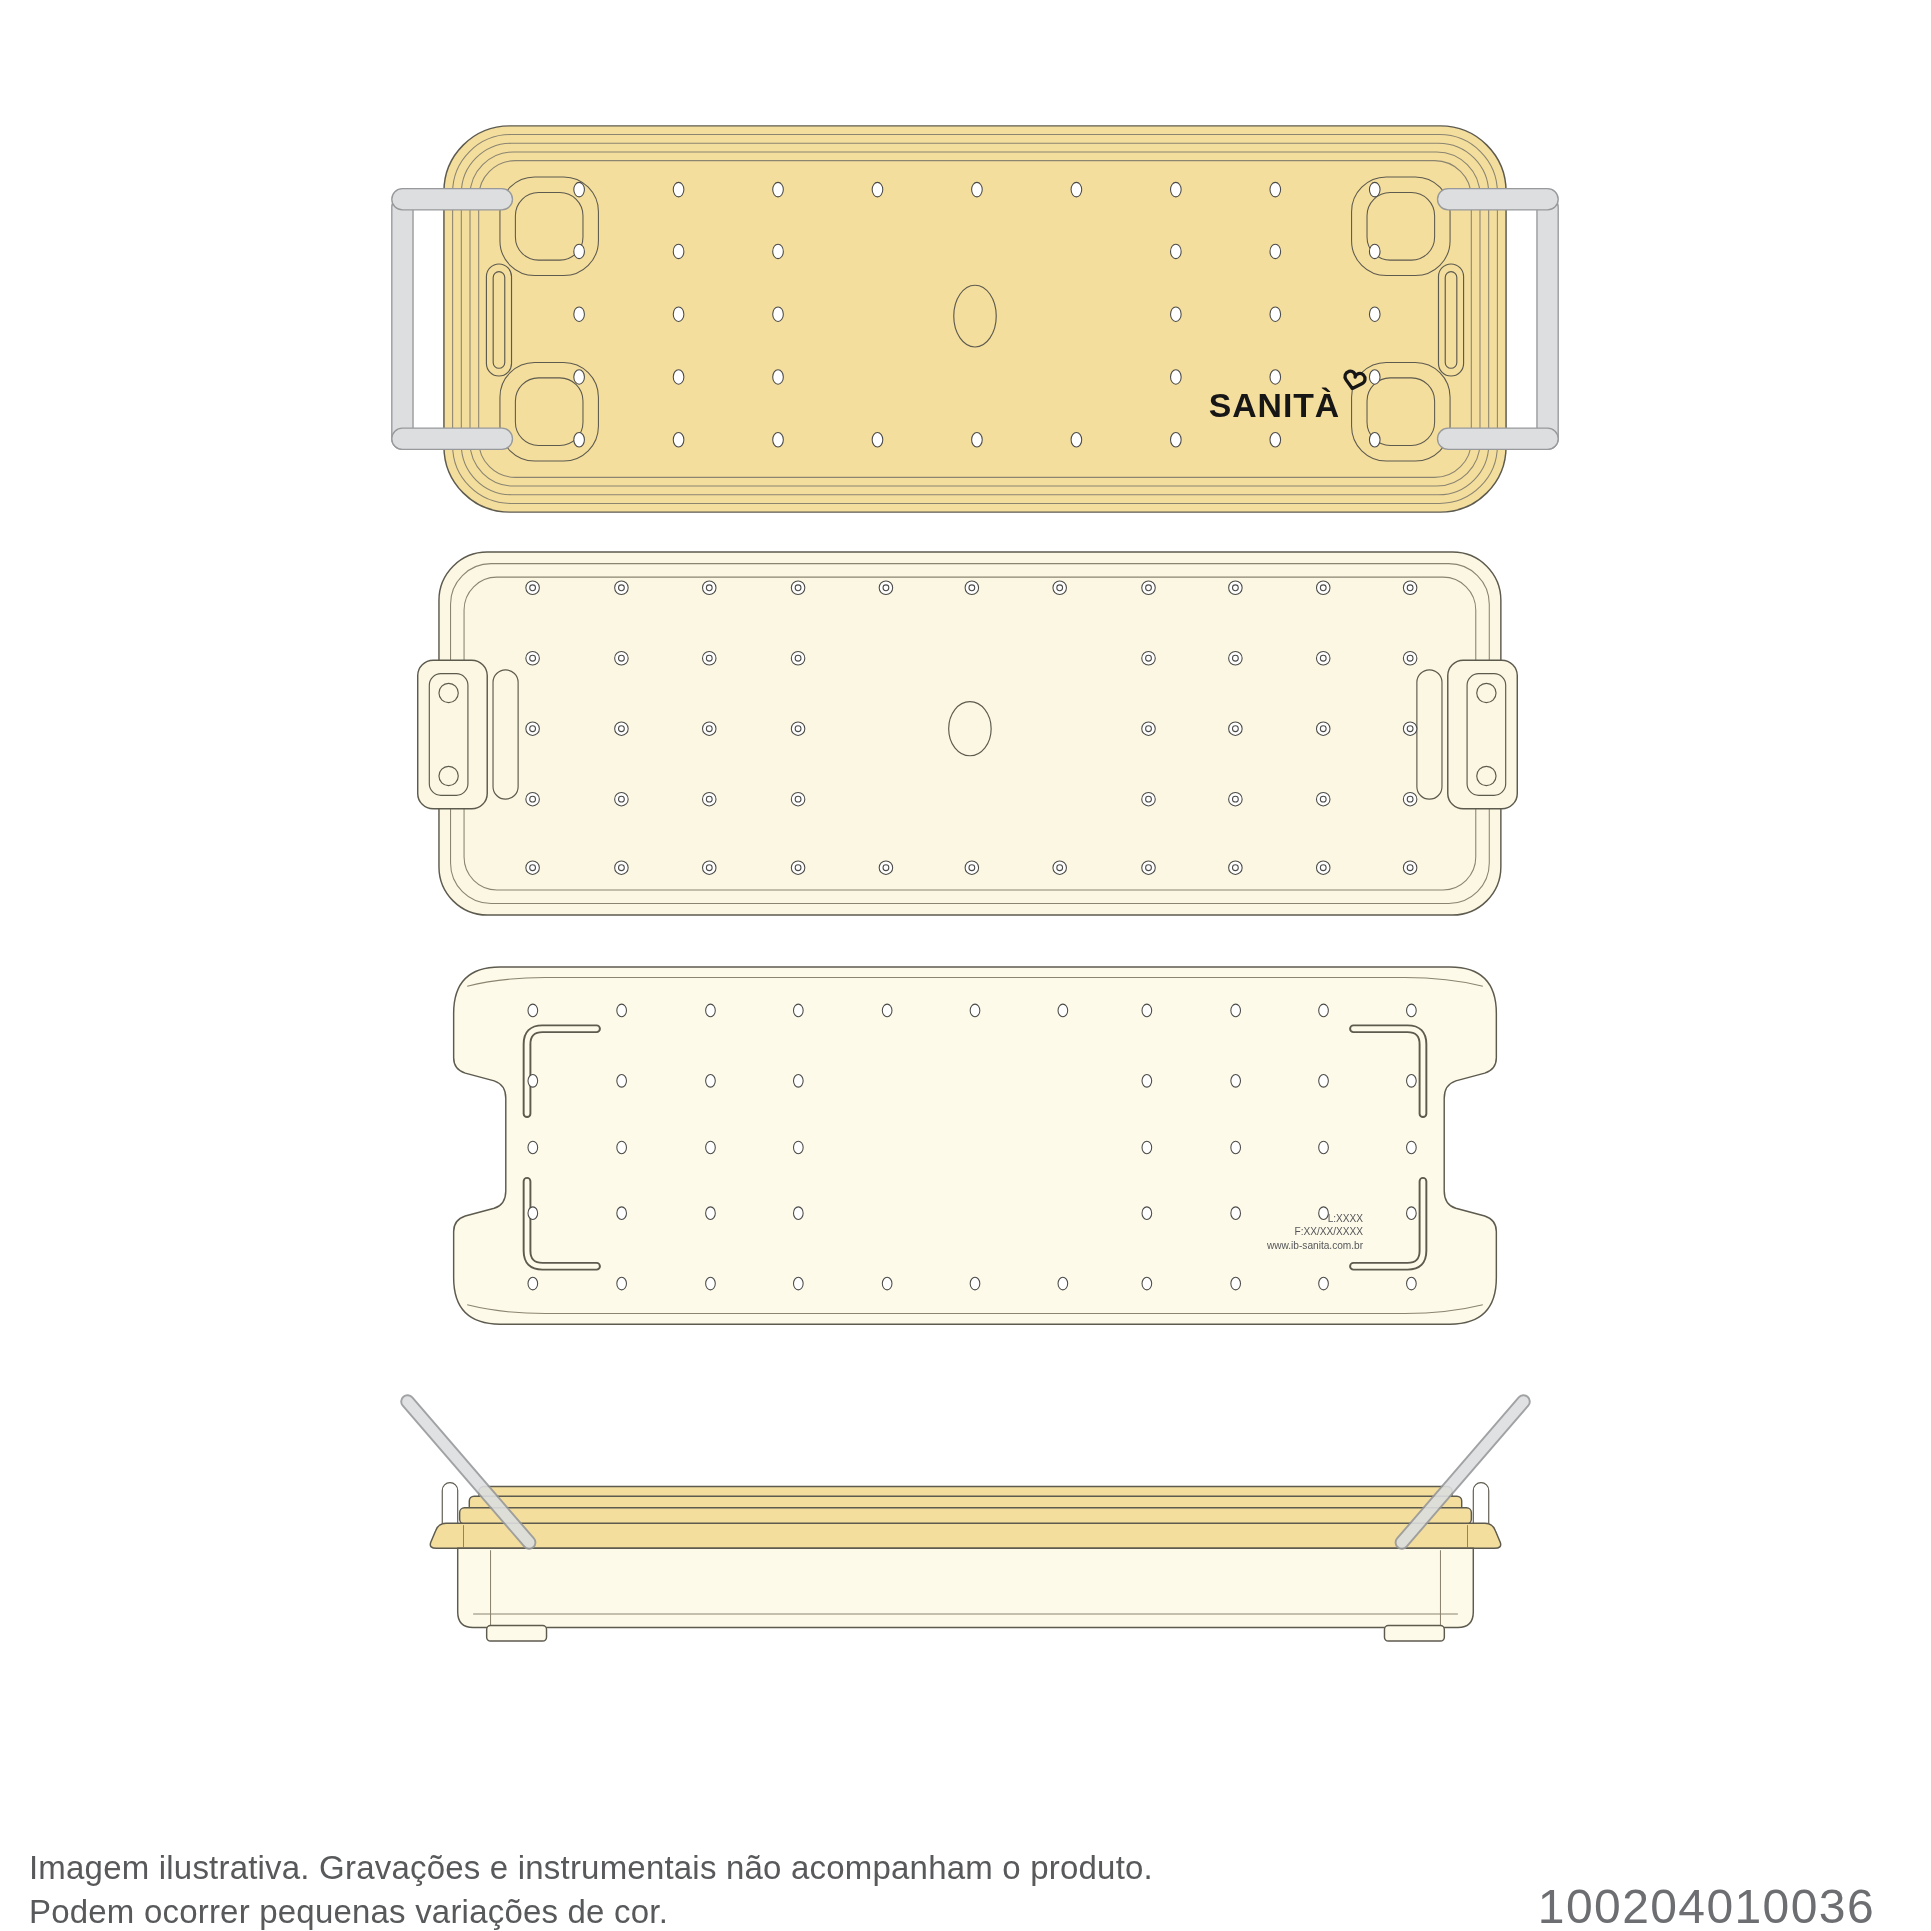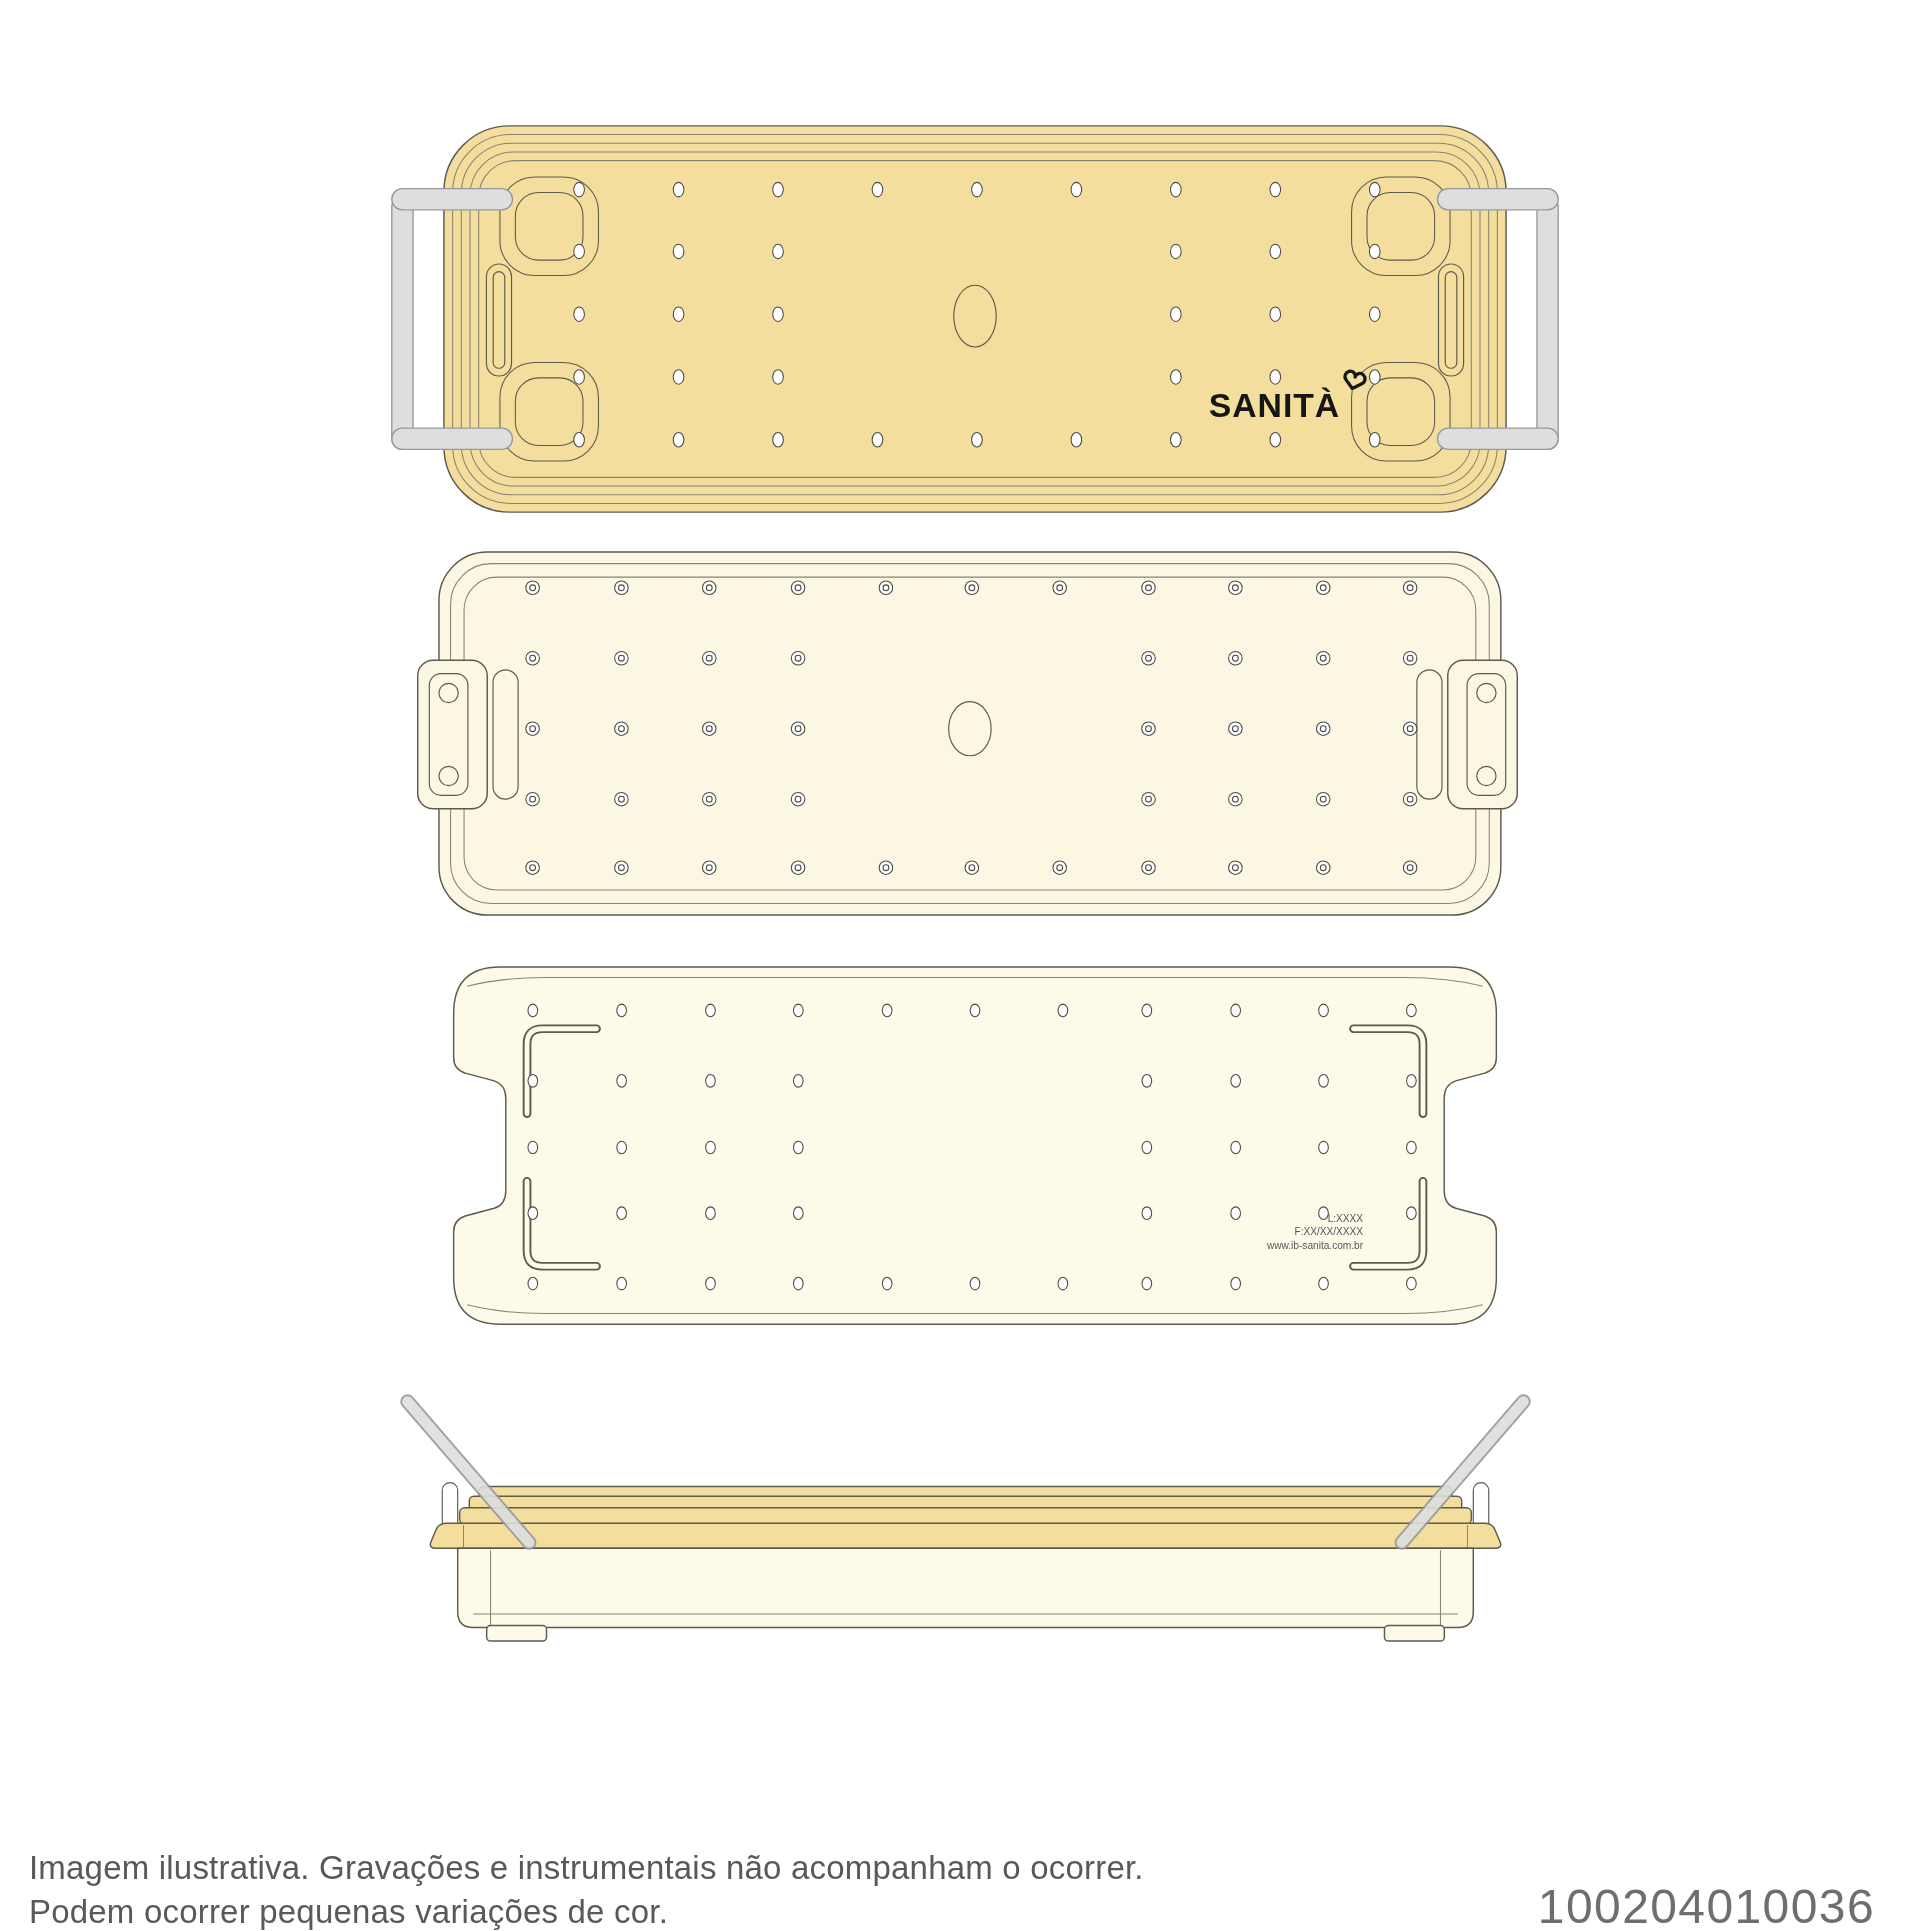--- a/index.html
+++ b/index.html
@@ -374,19 +374,19 @@
       <path class="tube-outer" d="M 22 12 L 148 158"></path>
       <path class="tube-inner" d="M 22 12 L 148 158"></path>
     </g>
     <g opacity="0.9">
       <path class="tube-outer" d="M 1178 12 L 1052 158"></path>
       <path class="tube-inner" d="M 1178 12 L 1052 158"></path>
     </g>
   </svg>
 
   <div class="footer">
-    <div>Imagem ilustrativa. Gravações e instrumentais não acompanham o ocorrer.</div>
+    <div>Imagem ilustrativa. Gravações e instrumentais não acompanham o produto.</div>
     <div>Podem ocorrer pequenas variações de cor.</div>
   </div>
   <div class="product-code">100204010036</div>
 
 </div>
 
 
 </body></html>

